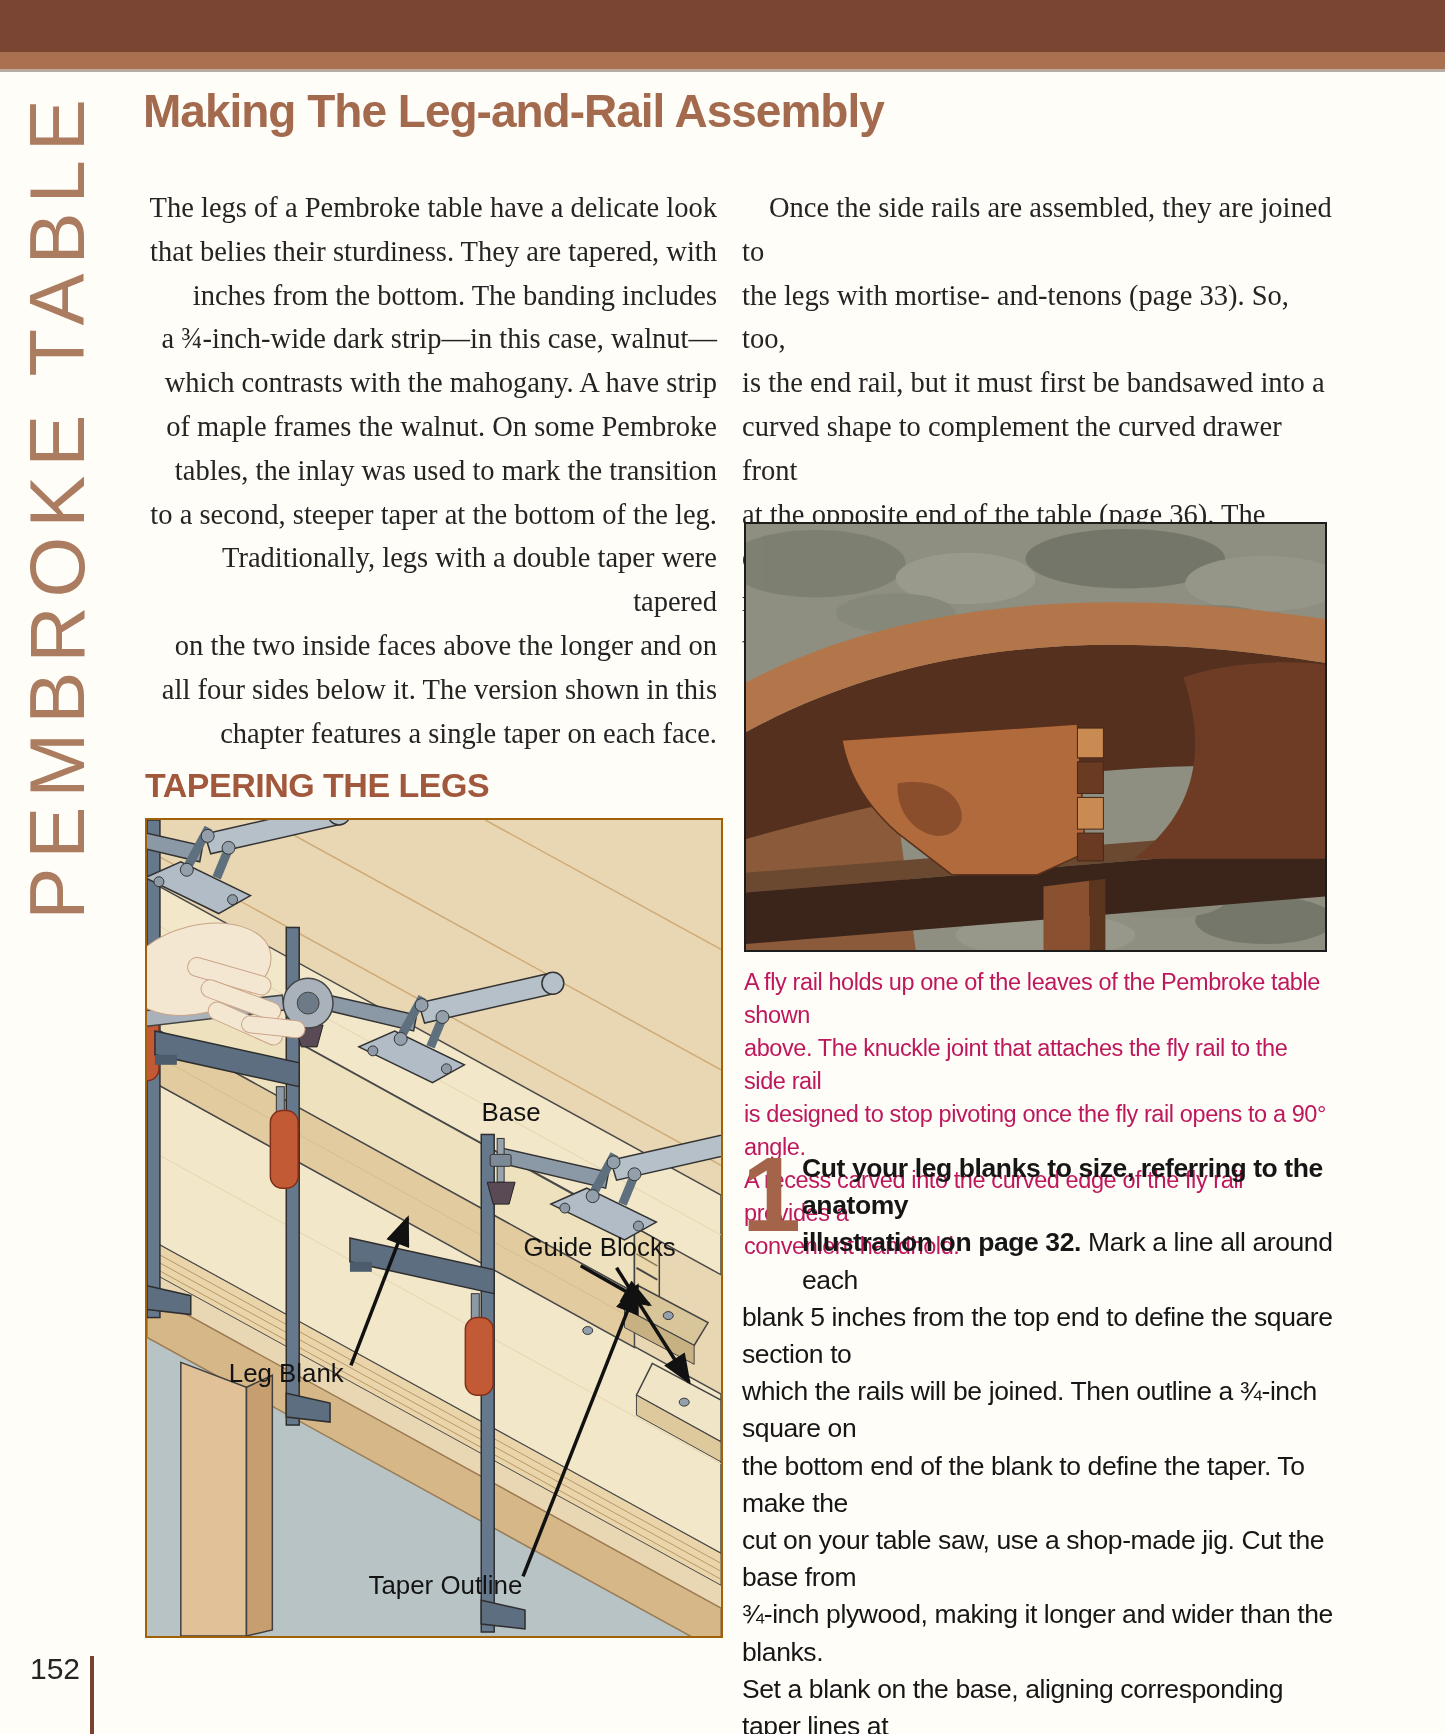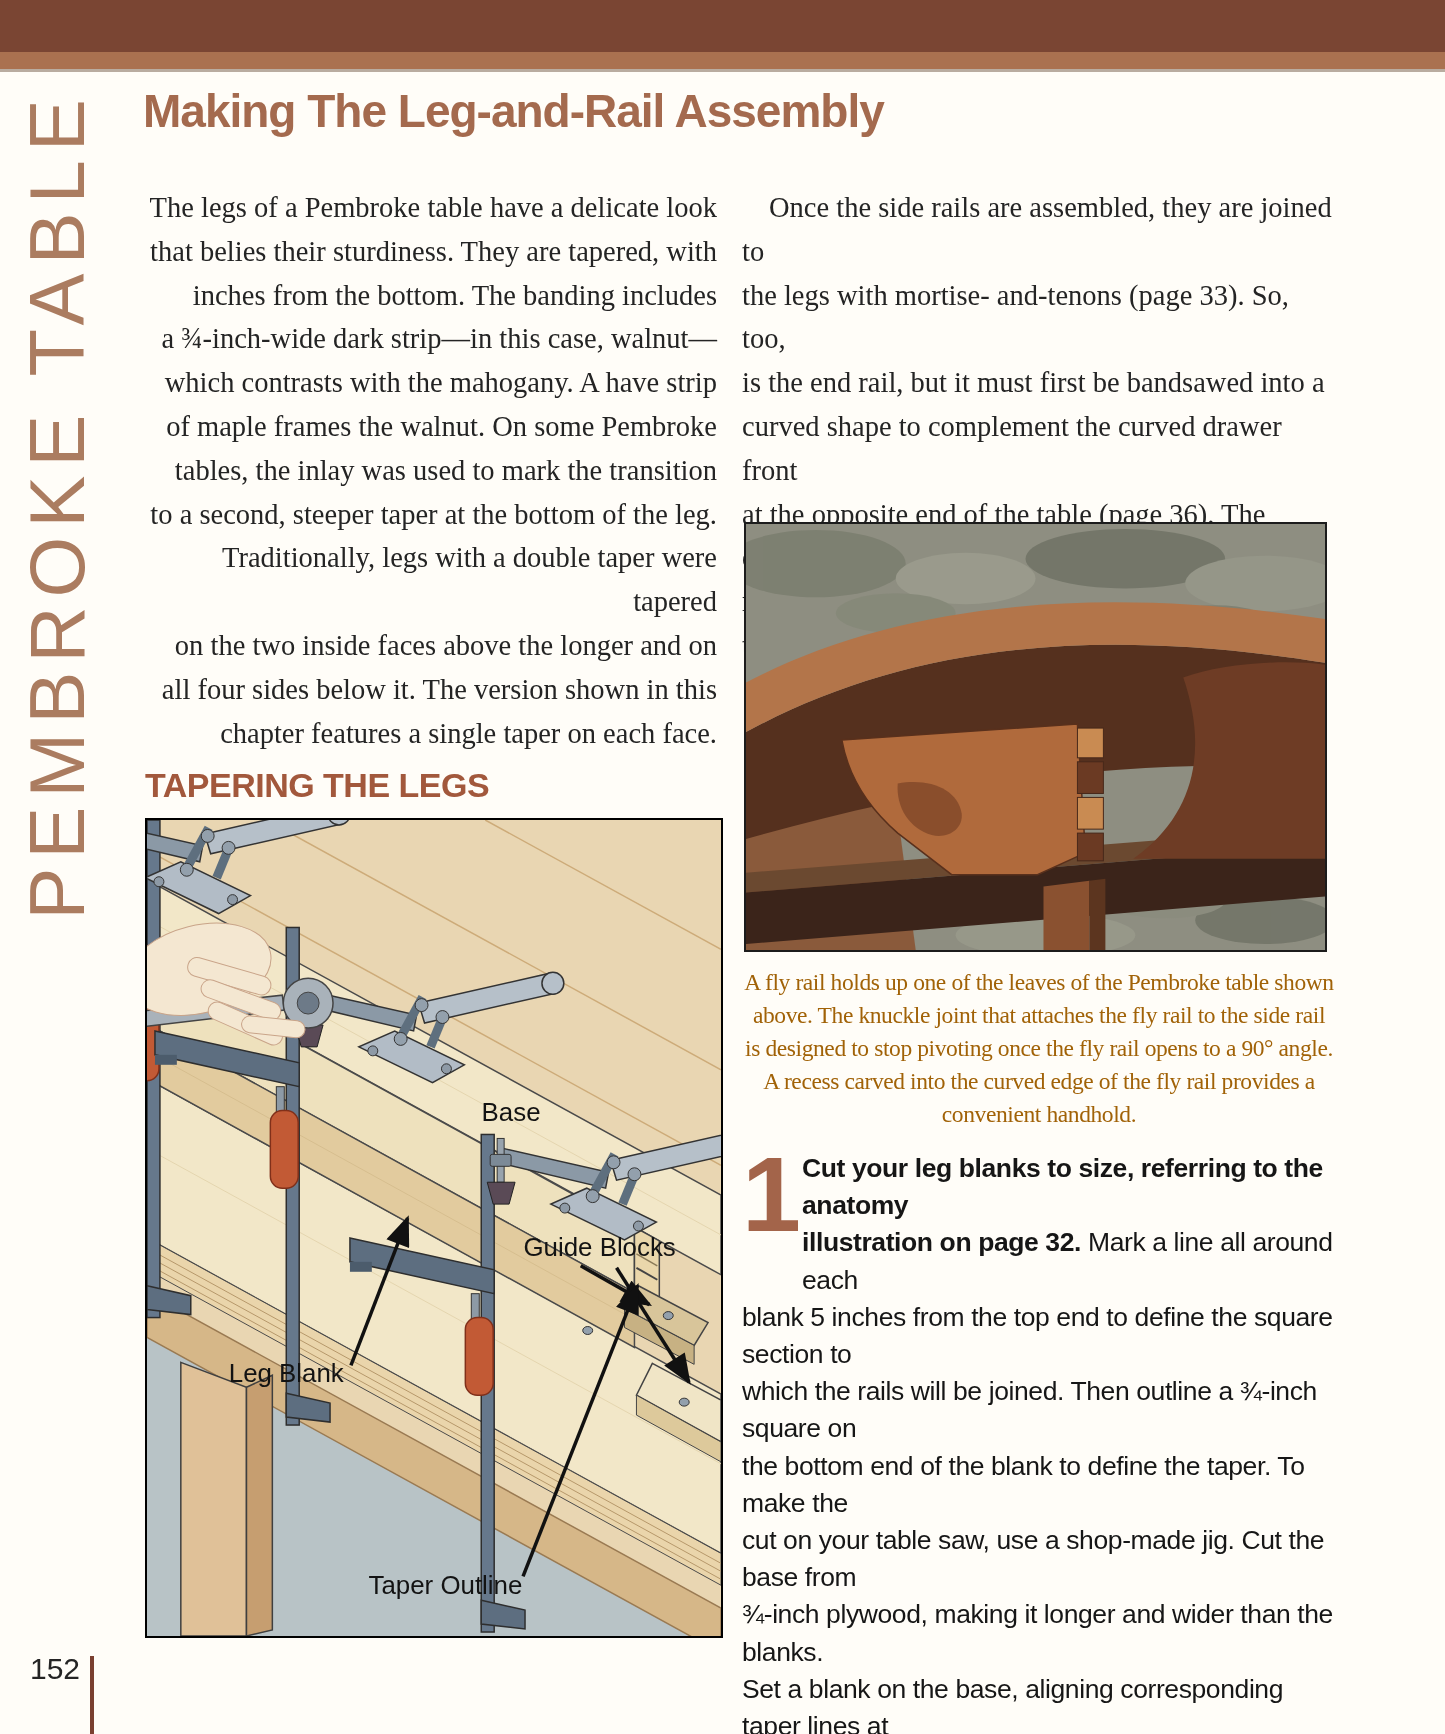--- a/index.html
+++ b/index.html
@@ -12,27 +12,27 @@
         transform:rotate(-90deg);font-family:"Liberation Sans",sans-serif;font-size:78px;
         letter-spacing:9px;color:var(--sidebar-text);text-align:center;white-space:nowrap;line-height:100px;}
   .page-title{position:absolute;left:143px;top:84px;font-family:"Liberation Sans",sans-serif;
         font-weight:bold;font-size:46px;letter-spacing:-1px;color:var(--accent);}
   .col{position:absolute;top:186px;font-size:28.5px;line-height:43.8px;color:#242424;}
   .col-left{left:145px;width:572px;text-align:right;}
   .col-right{left:742px;width:592px;}
   .col-right .tline:first-child{text-indent:27px;}
   .section-heading{position:absolute;left:145px;top:766px;font-family:"Liberation Sans",sans-serif;
         font-weight:bold;font-size:34px;letter-spacing:-0.5px;color:var(--section-heading);}
-  .figure{position:absolute;left:145px;top:818px;width:578px;height:820px;border:2px solid #000000;
+  .figure{position:absolute;left:145px;top:818px;width:578px;height:820px;border:2px solid #a16207;
         box-sizing:border-box;background:#b8c3c6;}
   .photo{position:absolute;left:744px;top:522px;width:583px;height:430px;border:2px solid #1c1c1c;
         box-sizing:border-box;background:#8e8e81;}
   .figure svg,.photo svg{display:block;width:100%;height:100%;}
-  .caption{position:absolute;left:744px;top:966px;width:590px;font-family:Liberation Serif, serif;
-        font-size:23.5px;line-height:33px;letter-spacing:-0.4px;color:#a16207;text-align:center;}
+  .caption{position:absolute;left:744px;top:966px;width:590px;font-family:Liberation Sans, sans-serif;
+        font-size:23.5px;line-height:33px;letter-spacing:-0.4px;color:#be185d;}
   .step{position:absolute;left:742px;top:1150px;width:594px;}
   .step-number{position:absolute;left:0;top:-6px;font-family:"Liberation Sans",sans-serif;
         font-weight:bold;font-size:106px;line-height:0.95;color:var(--step-numeral);}
   .step-text{font-family:"Liberation Sans",sans-serif;font-size:26.5px;line-height:37.2px;
         letter-spacing:-0.4px;color:#161616;}
   .step-text .tline:nth-child(-n+2){padding-left:60px;}
   .step-text b{font-weight:bold;}
   .footer-num{position:absolute;left:30px;top:1652px;width:52px;text-align:left;
         font-family:"Liberation Sans",sans-serif;font-size:30px;color:#242424;}
   .footer-rule{position:absolute;left:90px;top:1656px;width:4px;height:78px;background:var(--page-rule);}

